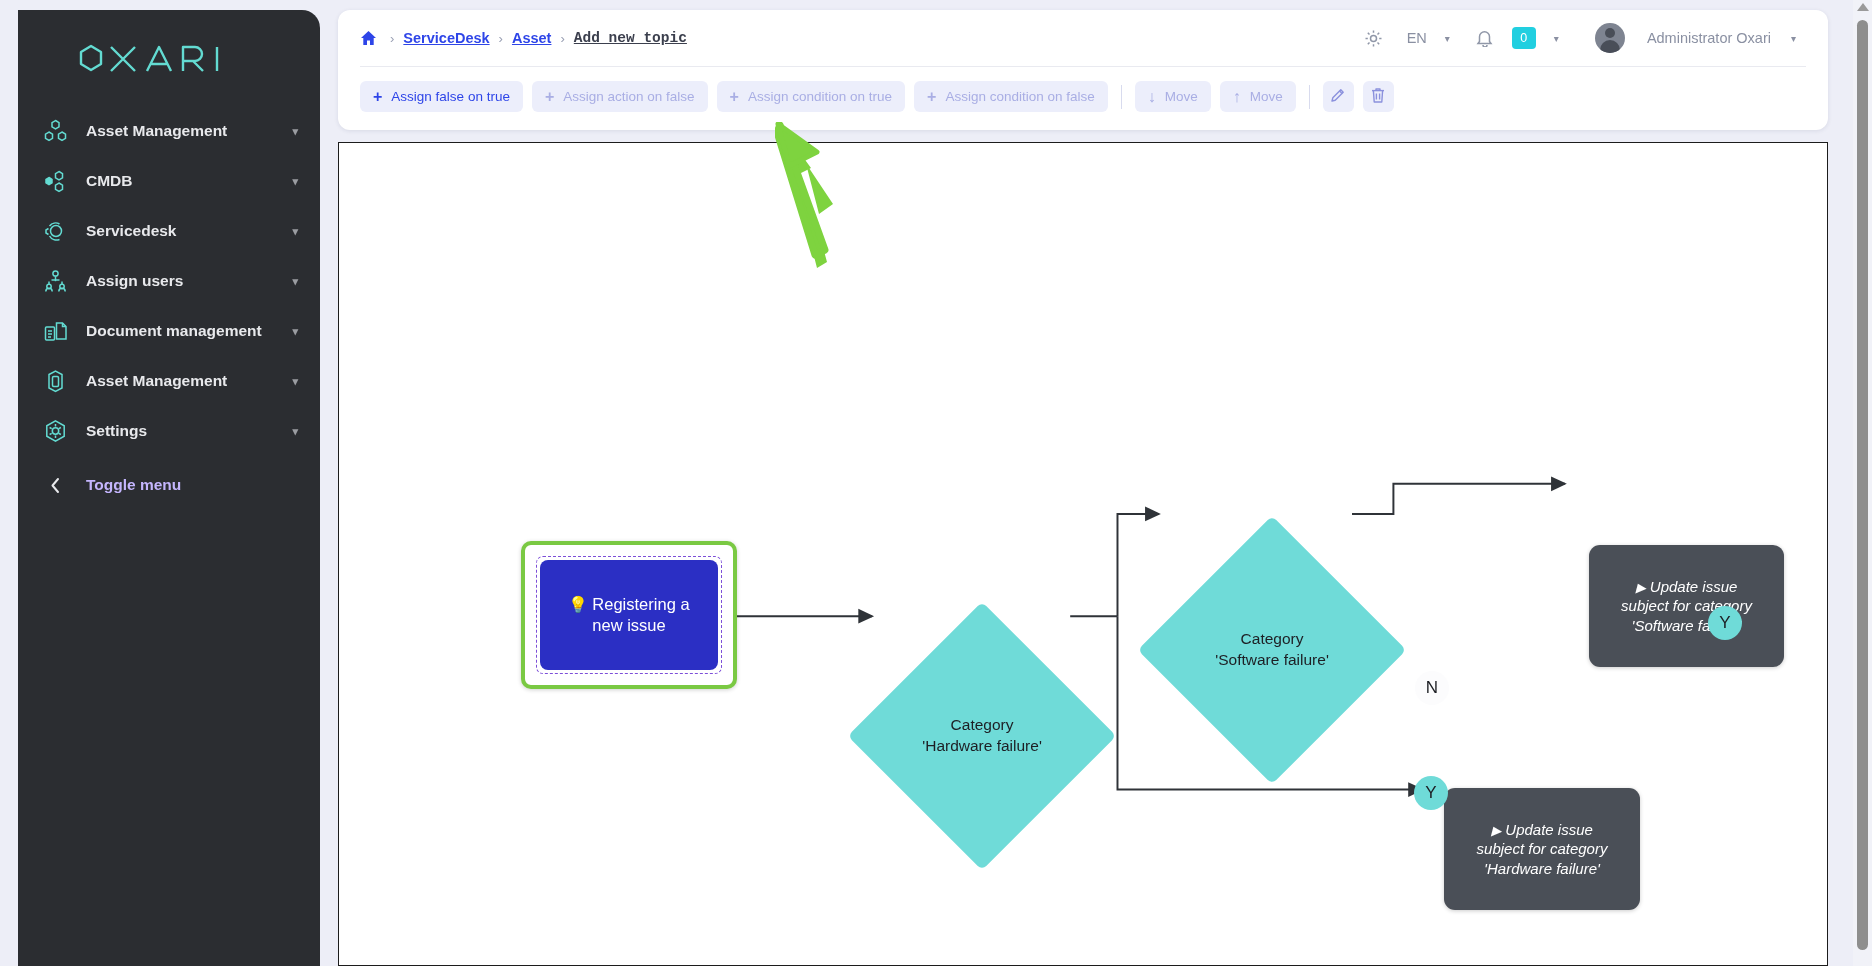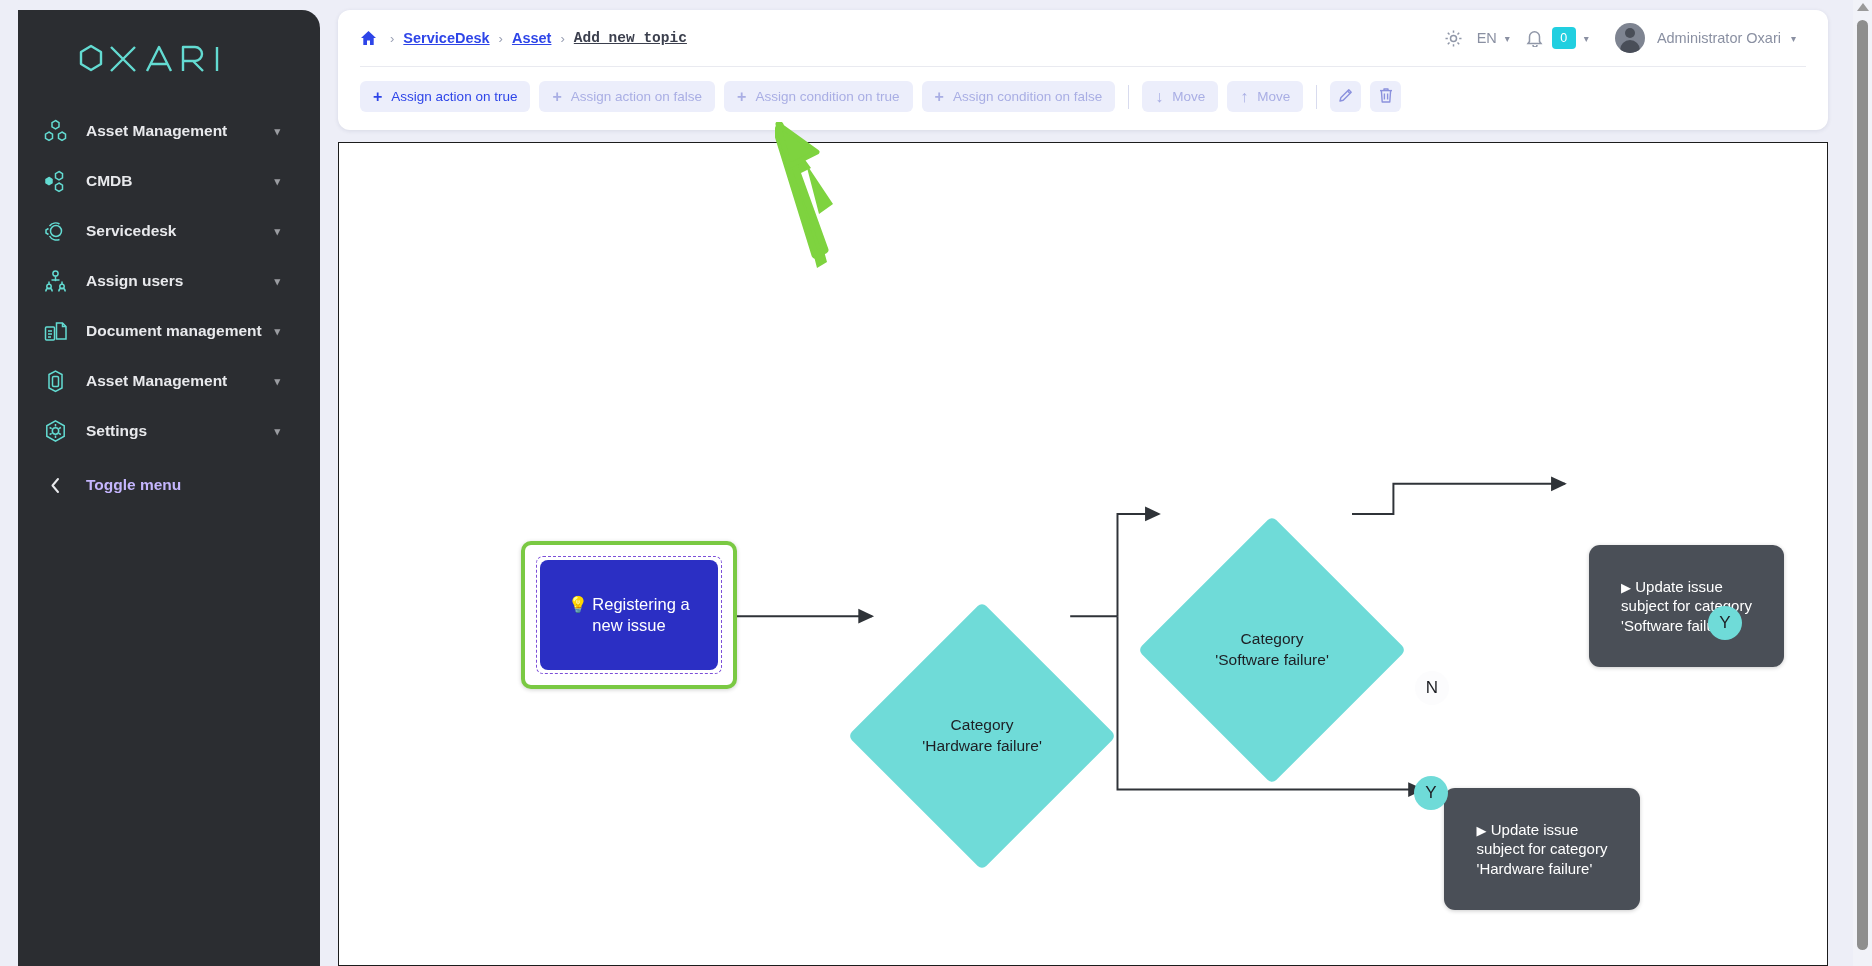--- a/index.html
+++ b/index.html
@@ -26,21 +26,21 @@
   .logo {
     display: flex; align-items: center; justify-content: center;
     height: 62px; color: #63dbd2;
     letter-spacing: 5px; font-size: 29px; font-weight: 400;
   }
   .logo-mark { display: flex; align-items: center; gap: 2px; }
 
   .nav { margin-top: 16px; }
   .nav-item {
     display: flex; align-items: center;
-    height: 50px; padding: 0 40px 0 20px;
+    height: 50px; padding: 0 22px 0 20px;
     color: #e8e9ec; font-size: 15.5px; font-weight: 700;
     cursor: pointer; user-select: none;
   }
   .nav-ico {
     width: 34px; height: 30px; flex: 0 0 34px;
     display: flex; align-items: center; justify-content: center;
     color: #63dbd2; margin-right: 14px;
   }
   .nav-label { flex: 1 1 auto; }
   .nav-chev { color: #9b9da2; font-size: 11px; }
@@ -78,21 +78,21 @@
   .home-ico { color: #2e45e8; display: flex; align-items: center; margin-right: 4px; }
   .crumb-sep { color: #9aa0b4; font-size: 13px; margin: 0 9px; }
   .crumb {
     color: #2e45e8; font-size: 14.5px; font-weight: 700;
     text-decoration: underline; cursor: pointer;
   }
   .crumb.current { color: #3b3f4d; cursor: default; font-family: Liberation Mono, monospace; }
 
   .topright {
     position: absolute; right: 18px; top: 0;
-    height: 56px; display: flex; align-items: center; gap: 2px;
+    height: 56px; display: flex; align-items: center; gap: 12px;
   }
   .gear-ico { color: #9097a8; margin-right: 12px; display: flex; }
   .lang { color: #8a90a2; font-size: 14.5px; margin-right: 6px; }
   .caret { color: #8a90a2; font-size: 10px; margin-right: 14px; }
   .bell-ico { color: #9097a8; margin-right: 7px; display: flex; }
   .badge {
     background: #21cfe0; color: #fff; font-size: 12.5px;
     border-radius: 4px; min-width: 24px; height: 22px;
     display: flex; align-items: center; justify-content: center;
     margin-right: 6px; padding: 0 5px;
@@ -178,22 +178,23 @@
     width: 150px;
   }
   .dia-hw { left: 548px; top: 498px; width: 190px; height: 190px; }
   .dia-sw { left: 838px; top: 412px; width: 190px; height: 190px; }
 
   
   .action-box {
     background: #4a4f57; border-radius: 11px;
     color: #fff; font-size: 15px; line-height: 1.3;
     display: flex; align-items: center; justify-content: center;
-    text-align: left; padding: 4px 14px;
+    text-align: center; padding: 4px 14px;
     box-shadow: 0 1px 4px rgba(0,0,0,.20);
+    font-style: italic;
   }
   .act-sw { left: 1250px; top: 402px; width: 195px; height: 122px; }
   .act-hw { left: 1105px; top: 645px; width: 196px; height: 122px; }
   .play { font-size: 13px; }
 
   
   .edge-badge {
     position: absolute; width: 34px; height: 34px; border-radius: 50%;
     display: flex; align-items: center; justify-content: center;
     font-size: 17px; color: #1d1f24;
@@ -385,21 +386,21 @@
           <span class="username">Administrator Oxari</span>
           <span class="caret">▾</span>
         </div>
       </div>
 
       <div class="divider-line"></div>
 
       <div class="toolbar">
         <button class="tbtn">
           <span class="plus">+</span>
-          <span>Assign action on true</span>
+          <span>Assign false on true</span>
         </button>
         <button class="tbtn disabled">
           <span class="plus">+</span>
           <span>Assign action on false</span>
         </button>
         <button class="tbtn disabled">
           <span class="plus">+</span>
           <span>Assign condition on true</span>
         </button>
         <button class="tbtn disabled">

